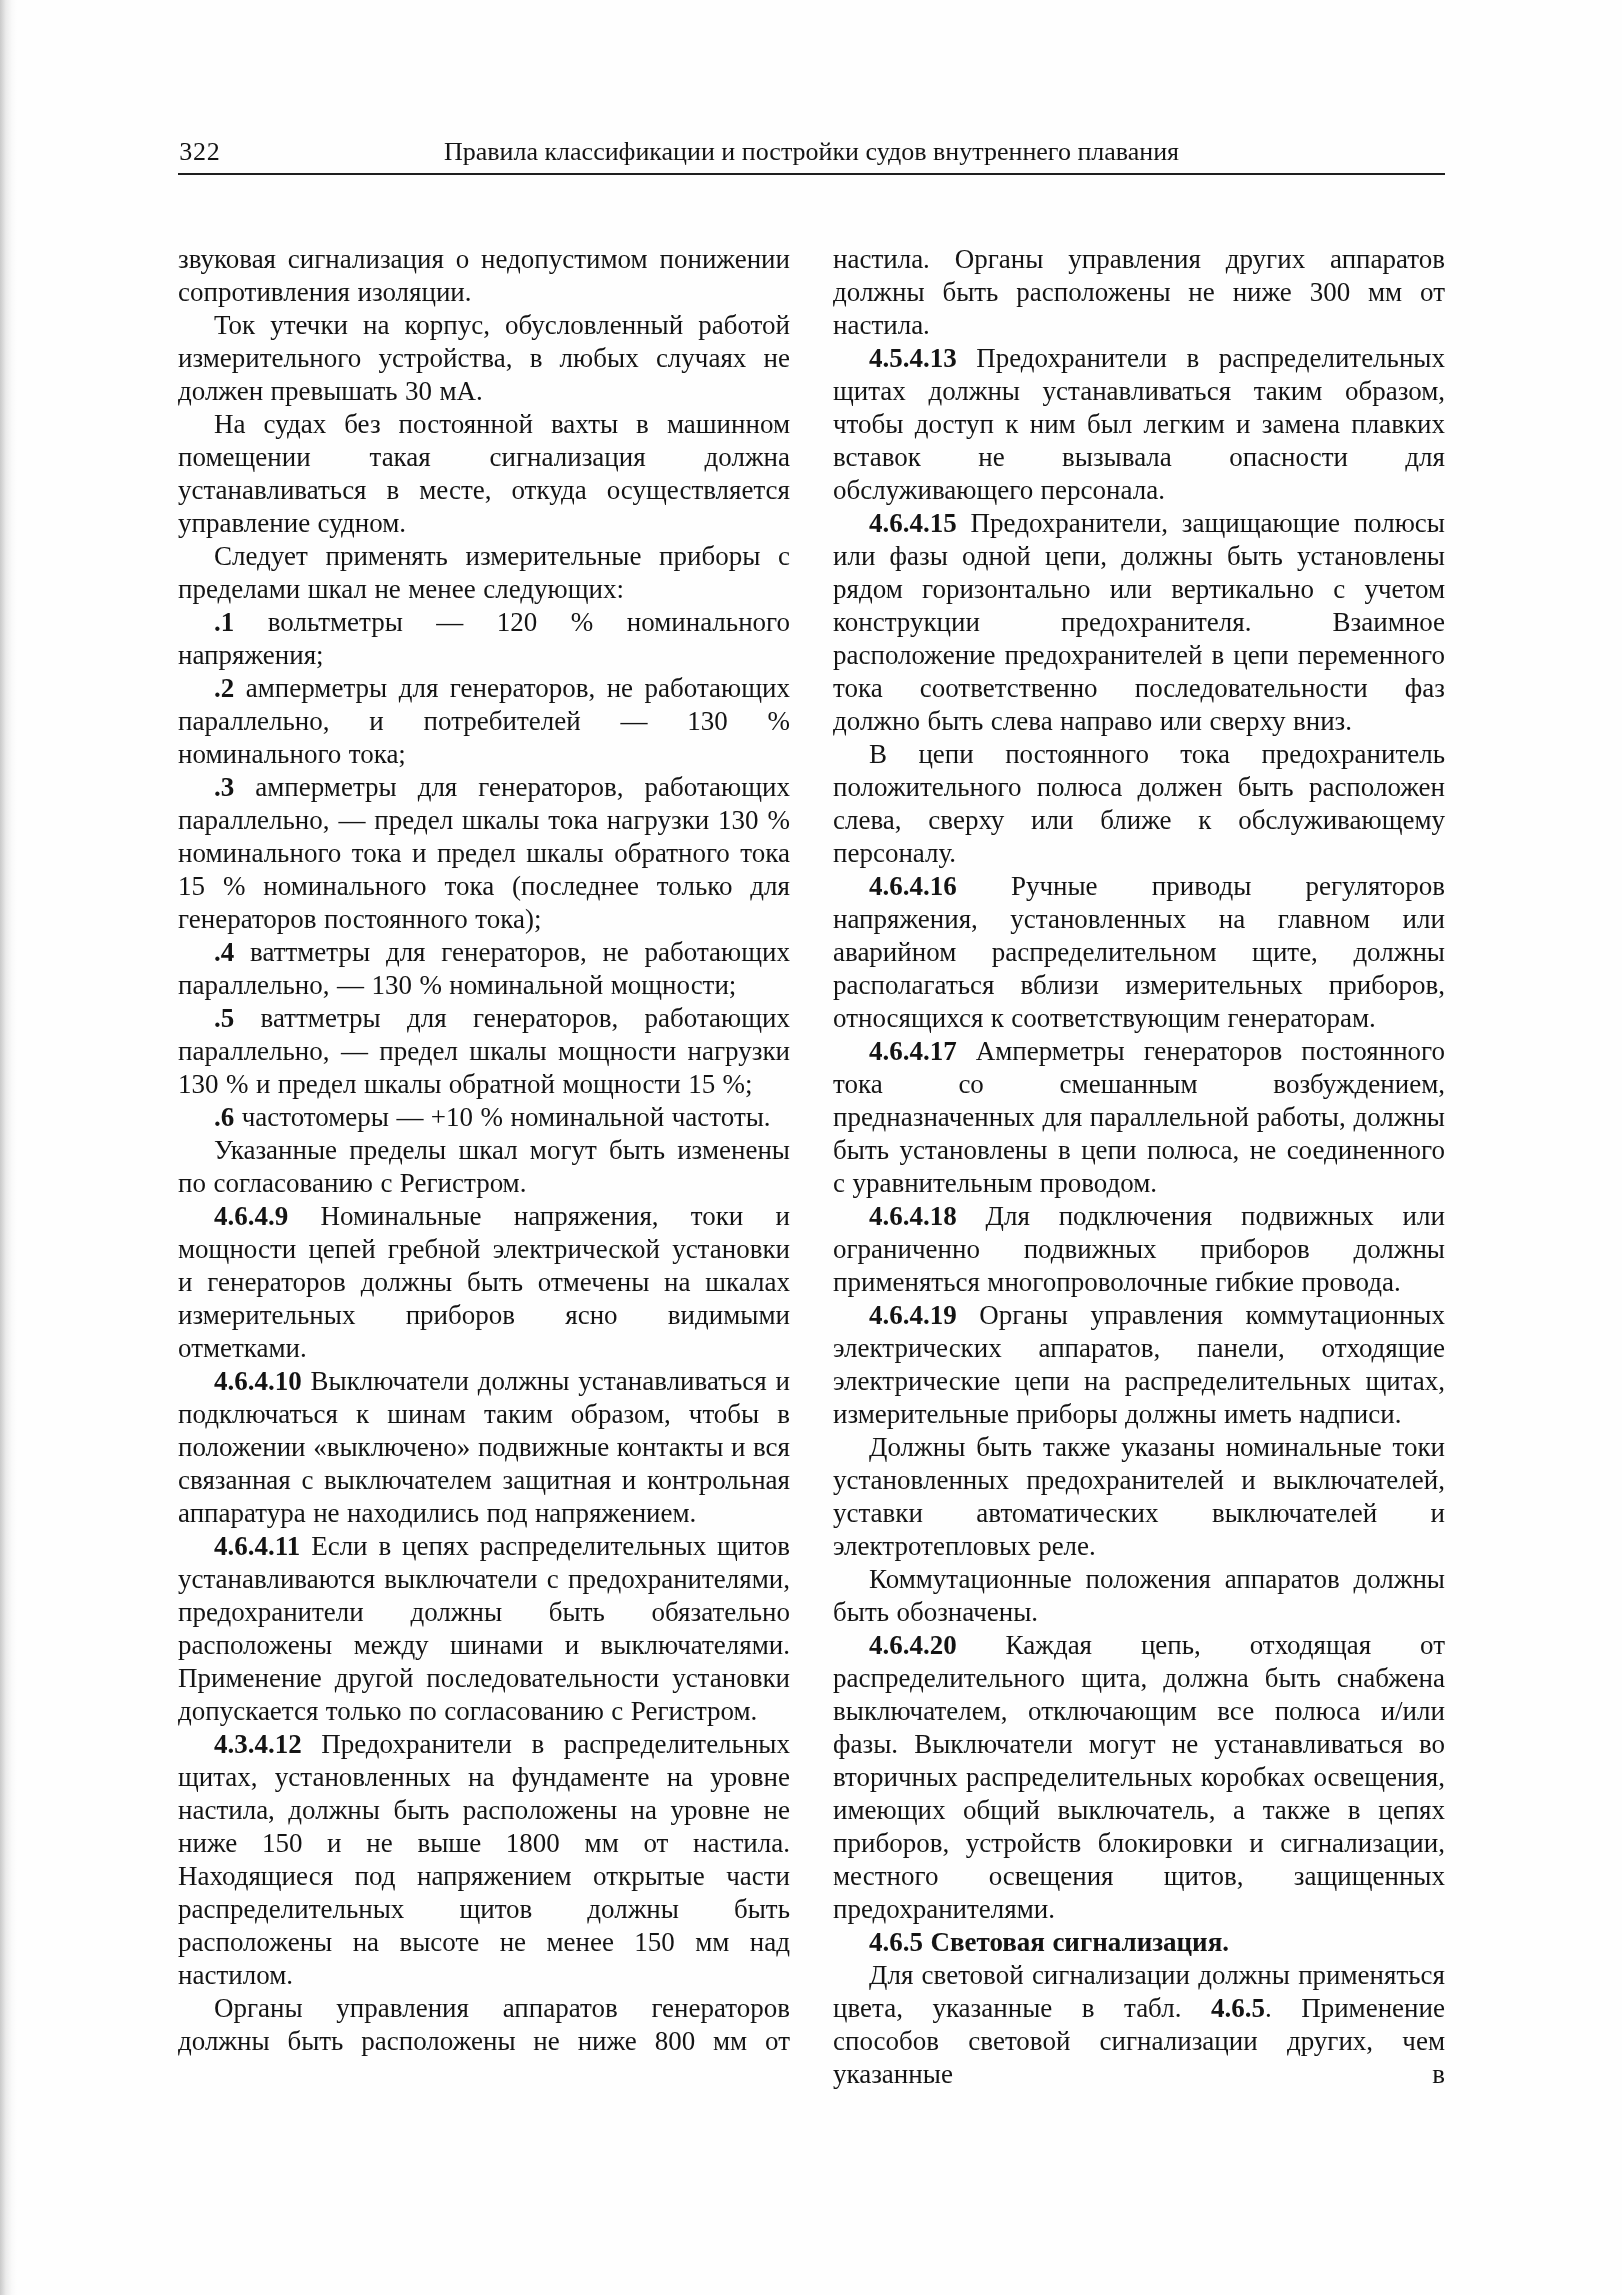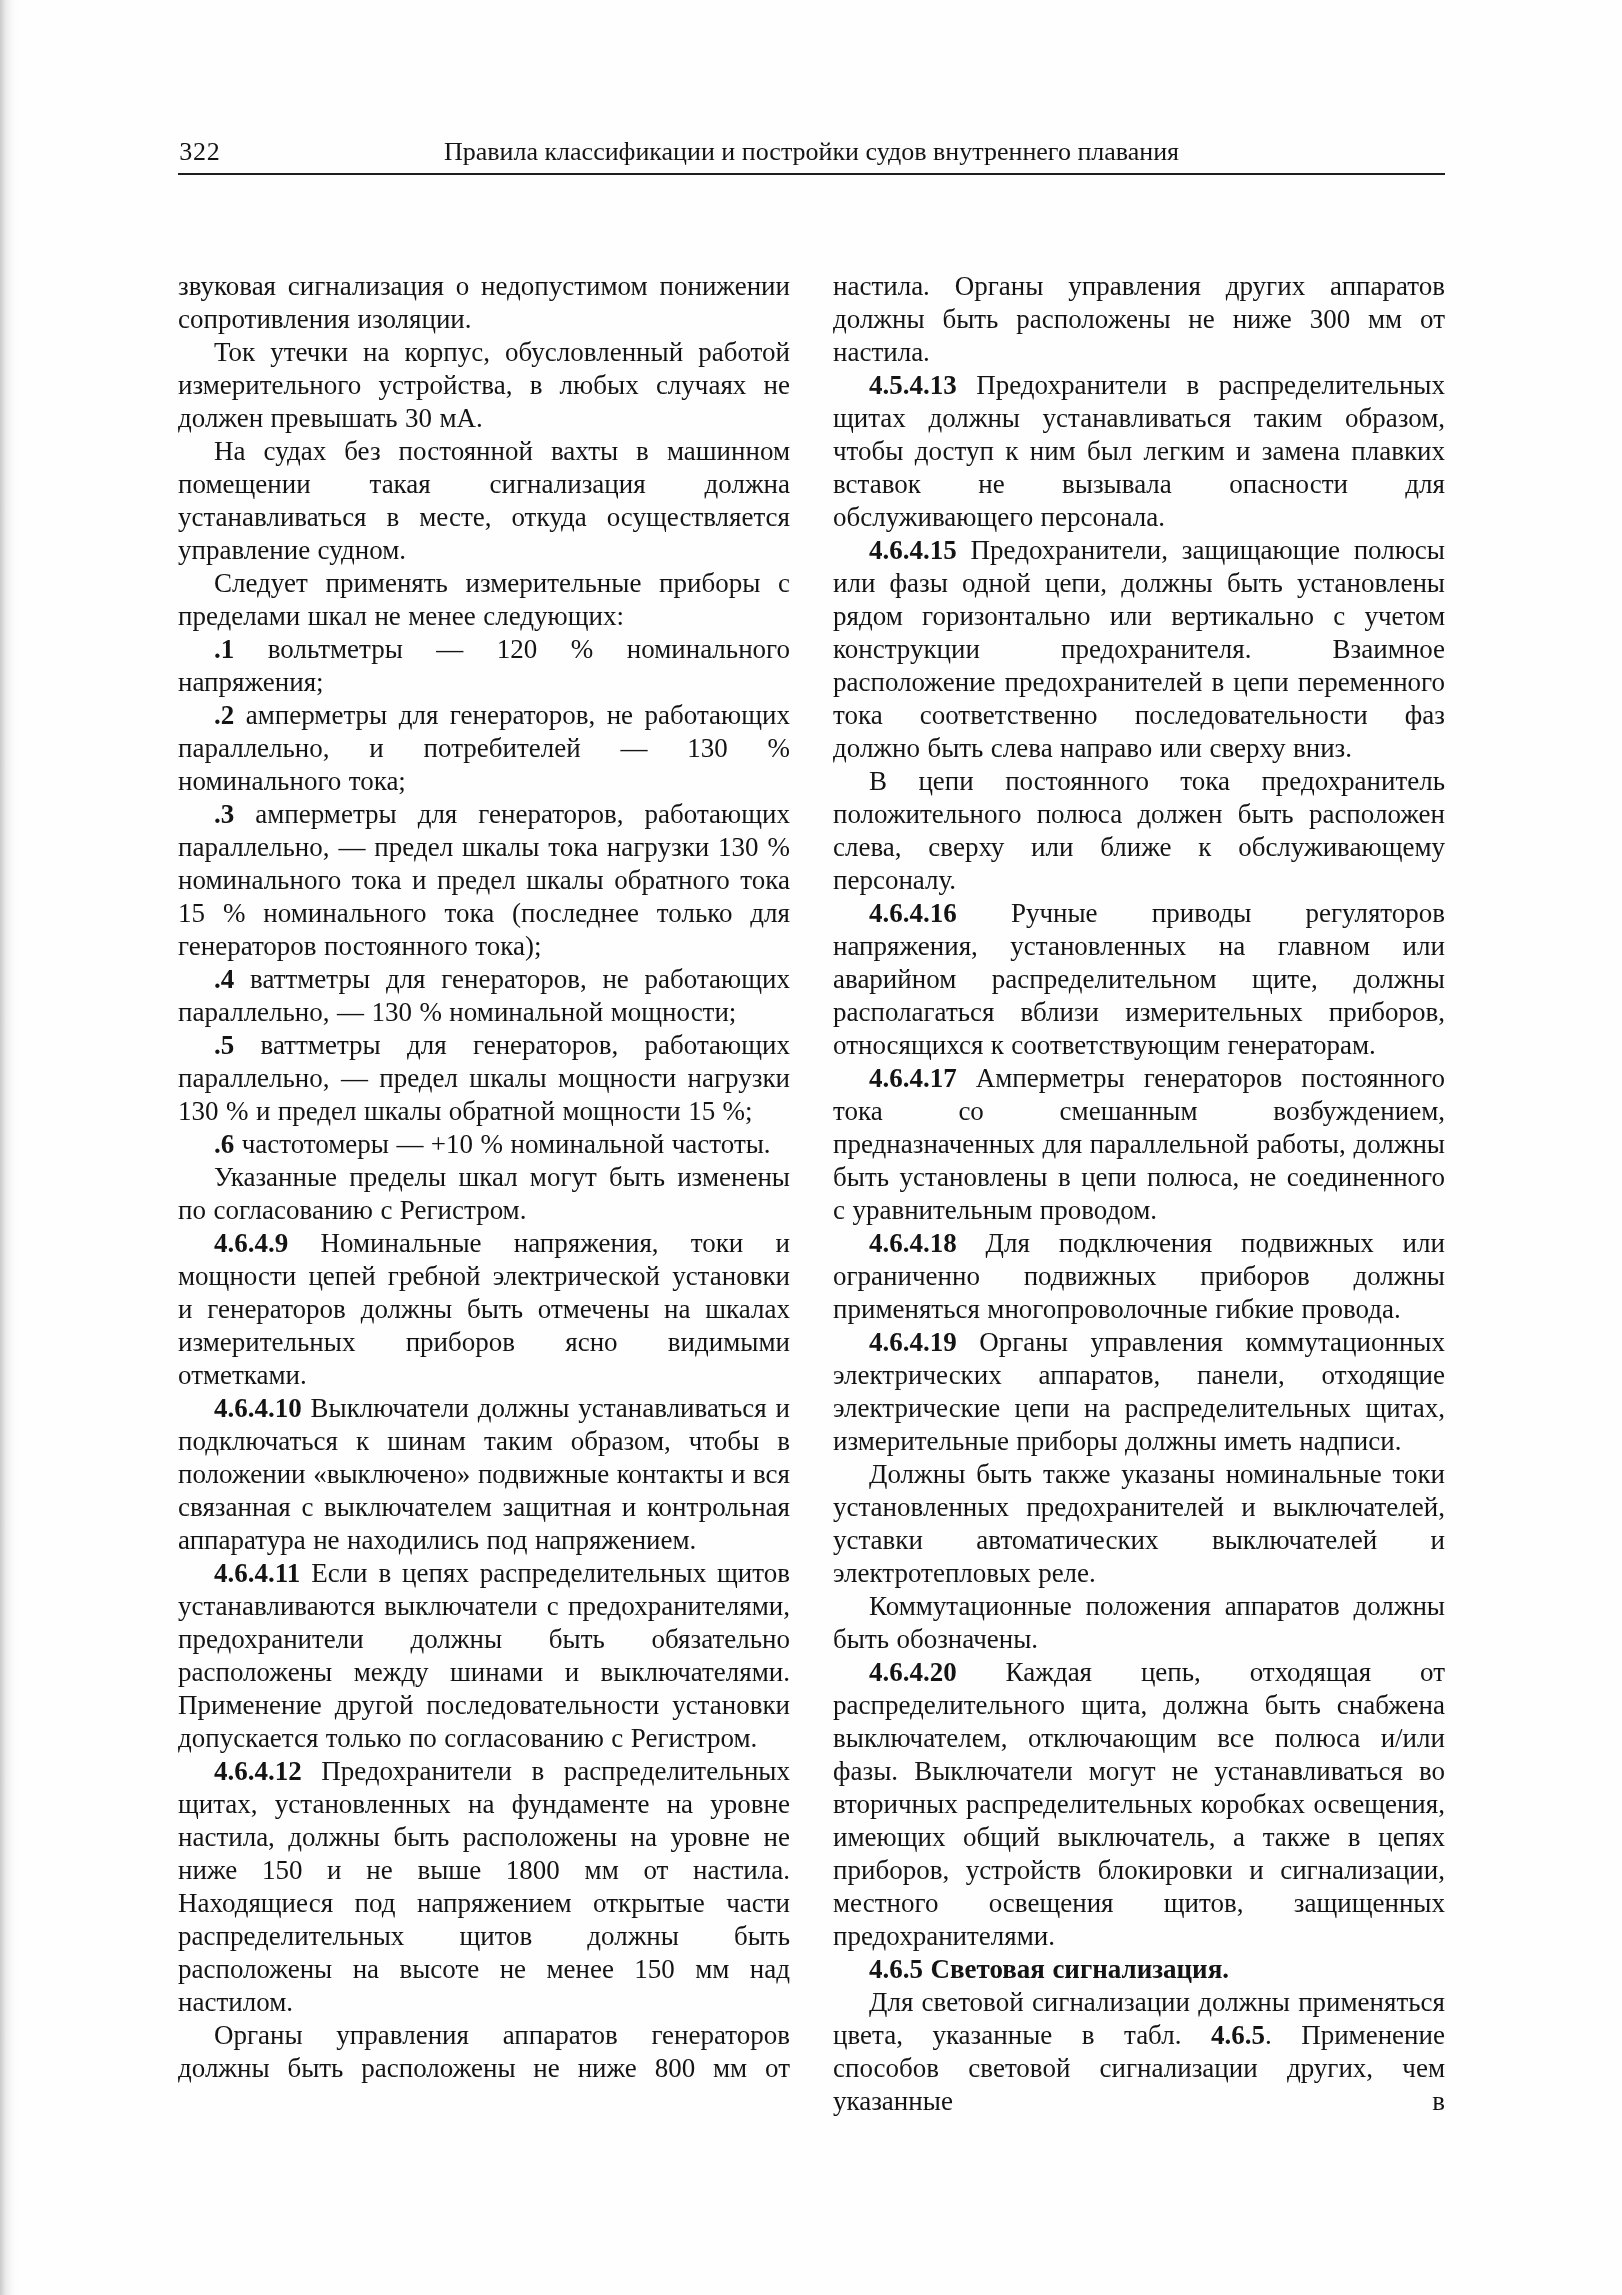--- a/index.html
+++ b/index.html
@@ -31,21 +31,20 @@
   }
   .running-title{
     display:block;width:100%;
     text-align:center;
   }
   .page-body{
     position:absolute;
     top:243px;left:178px;right:178px;bottom:98px;
     display:flex;
     gap:43px;
-    margin-top:27px;
   }
   .col{
     flex:1 1 0;
     min-width:0;
   }
   .col p{
     margin:0;
     font-size:27px;
     line-height:33px;
     text-align:justify;
@@ -76,21 +75,21 @@
         <p><span class="b">.1</span><span> вольтметры — 120 % номинального напряжения;</span></p>
         <p><span class="b">.2</span><span> амперметры для генераторов, не работающих параллельно, и потребителей — 130 % номинального тока;</span></p>
         <p><span class="b">.3</span><span> амперметры для генераторов, работающих параллельно, — предел шкалы тока нагрузки 130 % номинального тока и предел шкалы обратного тока 15 % номинального тока (последнее только для генераторов постоянного тока);</span></p>
         <p><span class="b">.4</span><span> ваттметры для генераторов, не работающих параллельно, — 130 % номинальной мощности;</span></p>
         <p><span class="b">.5</span><span> ваттметры для генераторов, работающих параллельно, — предел шкалы мощности нагрузки 130 % и предел шкалы обратной мощности 15 %;</span></p>
         <p><span class="b">.6</span><span> частотомеры — +10 % номинальной частоты.</span></p>
         <p><span>Указанные пределы шкал могут быть изменены по согласованию с Регистром.</span></p>
         <p><span class="b">4.6.4.9</span><span> Номинальные напряжения, токи и мощности цепей гребной электрической установки и генераторов должны быть отмечены на шкалах измерительных приборов ясно видимыми отметками.</span></p>
         <p><span class="b">4.6.4.10</span><span> Выключатели должны устанавливаться и подключаться к шинам таким образом, чтобы в положении «выключено» подвижные контакты и вся связанная с выключателем защитная и контрольная аппаратура не находились под напряжением.</span></p>
         <p><span class="b">4.6.4.11</span><span> Если в цепях распределительных щитов устанавливаются выключатели с предохранителями, предохранители должны быть обязательно расположены между шинами и выключателями. Применение другой последовательности установки допускается только по согласованию с Регистром.</span></p>
-        <p><span class="b">4.6.4.12</span><span> Предохранители в распределительных щитах, установленных на фундаменте на уровне настила, должны быть расположены на уровне не ниже 150 и не выше 1800 мм от настила. Находящиеся под напряжением открытые части распределительных щитов должны быть расположены на высоте не менее 150 мм над настилом.</span></p>
+        <p><span class="b">4.3.4.12</span><span> Предохранители в распределительных щитах, установленных на фундаменте на уровне настила, должны быть расположены на уровне не ниже 150 и не выше 1800 мм от настила. Находящиеся под напряжением открытые части распределительных щитов должны быть расположены на высоте не менее 150 мм над настилом.</span></p>
         <p><span>Органы управления аппаратов генераторов должны быть расположены не ниже 800 мм от</span></p>
       </div>
     <div class="col" id="col-right">
         <p><span>настила. Органы управления других аппаратов должны быть расположены не ниже 300 мм от настила.</span></p>
         <p><span class="b">4.5.4.13</span><span> Предохранители в распределительных щитах должны устанавливаться таким образом, чтобы доступ к ним был легким и замена плавких вставок не вызывала опасности для обслуживающего персонала.</span></p>
         <p><span class="b">4.6.4.15</span><span> Предохранители, защищающие полюсы или фазы одной цепи, должны быть установлены рядом горизонтально или вертикально с учетом конструкции предохранителя. Взаимное расположение предохранителей в цепи переменного тока соответственно последовательности фаз должно быть слева направо или сверху вниз.</span></p>
         <p><span>В цепи постоянного тока предохранитель положительного полюса должен быть расположен слева, сверху или ближе к обслуживающему персоналу.</span></p>
         <p><span class="b">4.6.4.16</span><span> Ручные приводы регуляторов напряжения, установленных на главном или аварийном распределительном щите, должны располагаться вблизи измерительных приборов, относящихся к соответствующим генераторам.</span></p>
         <p><span class="b">4.6.4.17</span><span> Амперметры генераторов постоянного тока со смешанным возбуждением, предназначенных для параллельной работы, должны быть установлены в цепи полюса, не соединенного с уравнительным проводом.</span></p>
         <p><span class="b">4.6.4.18</span><span> Для подключения подвижных или ограниченно подвижных приборов должны применяться многопроволочные гибкие провода.</span></p>

